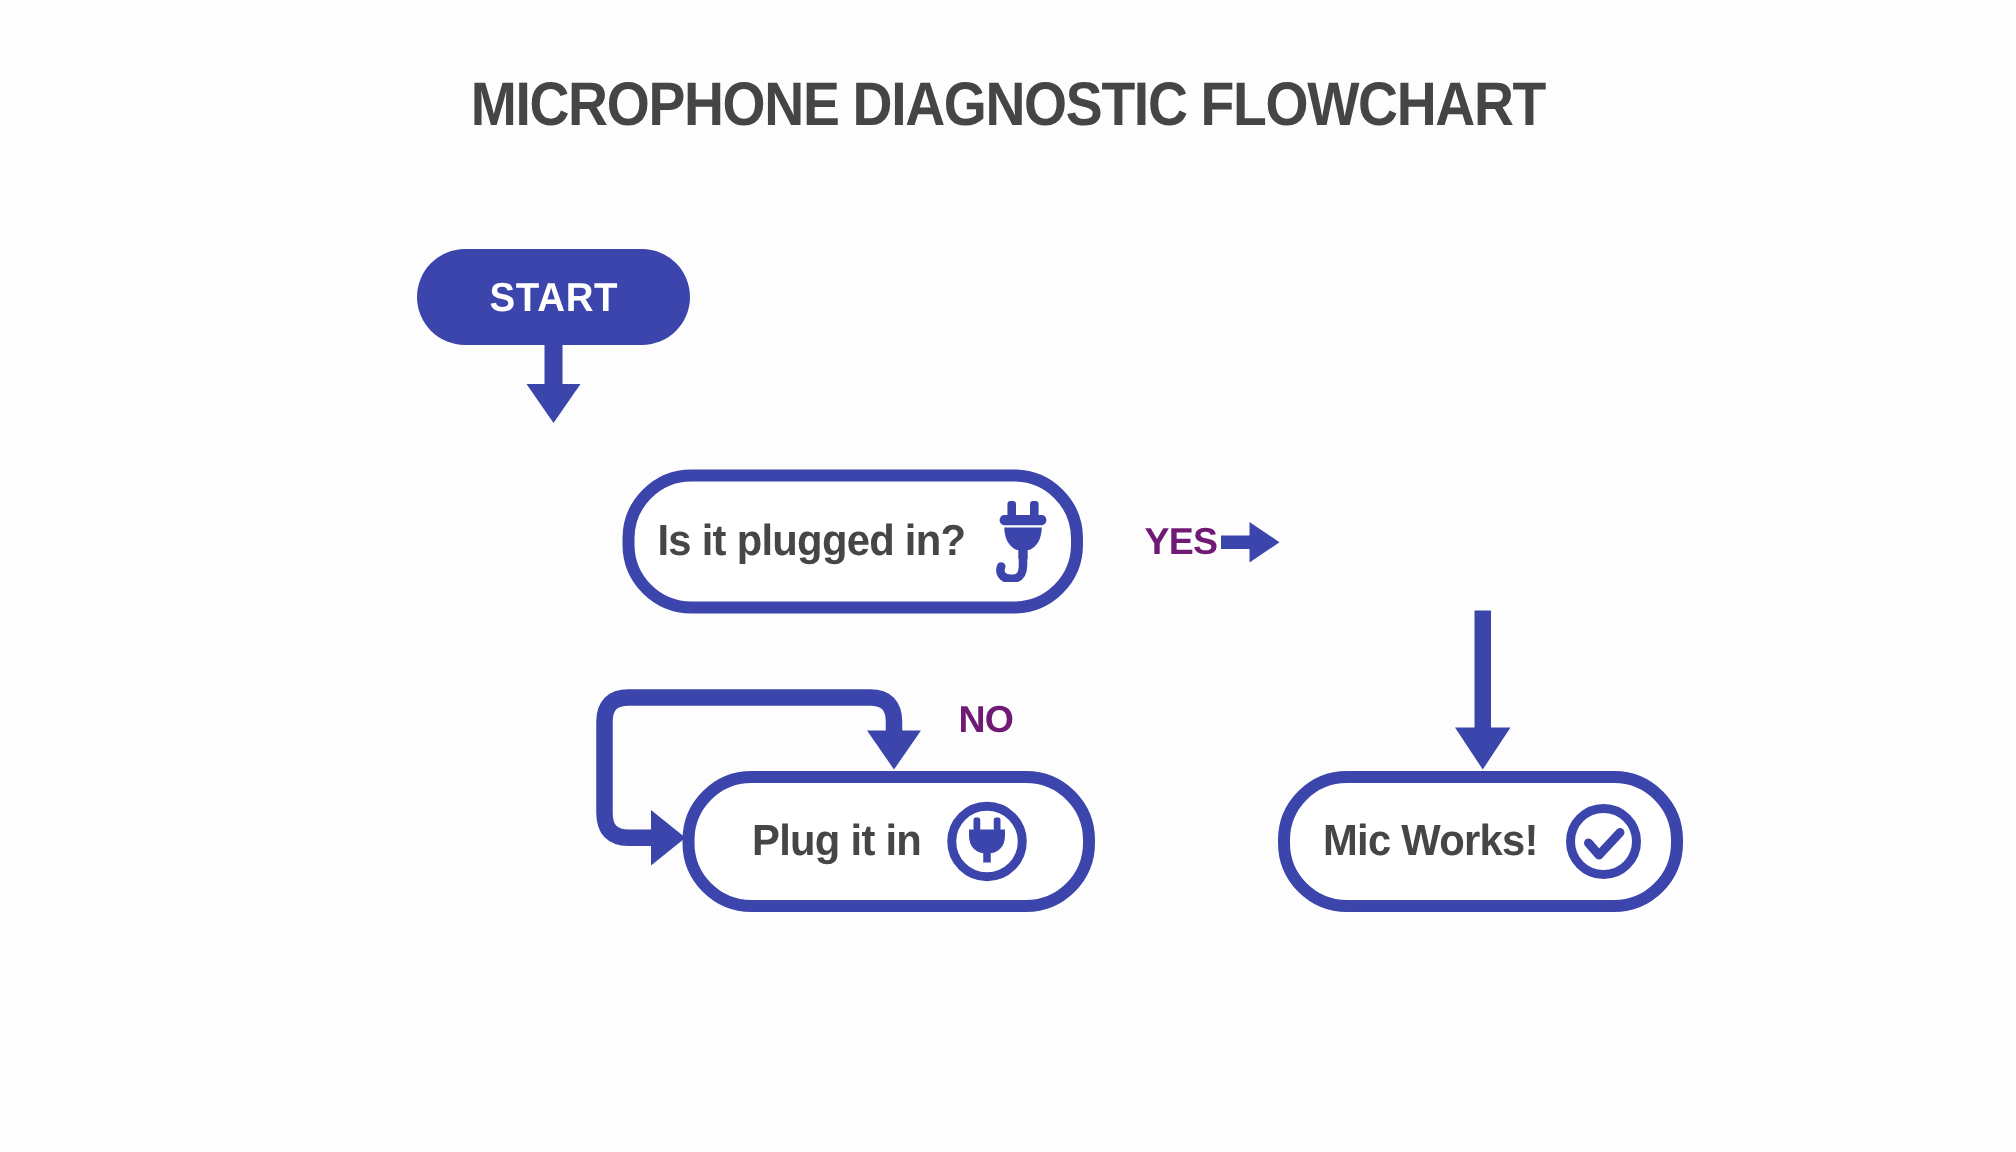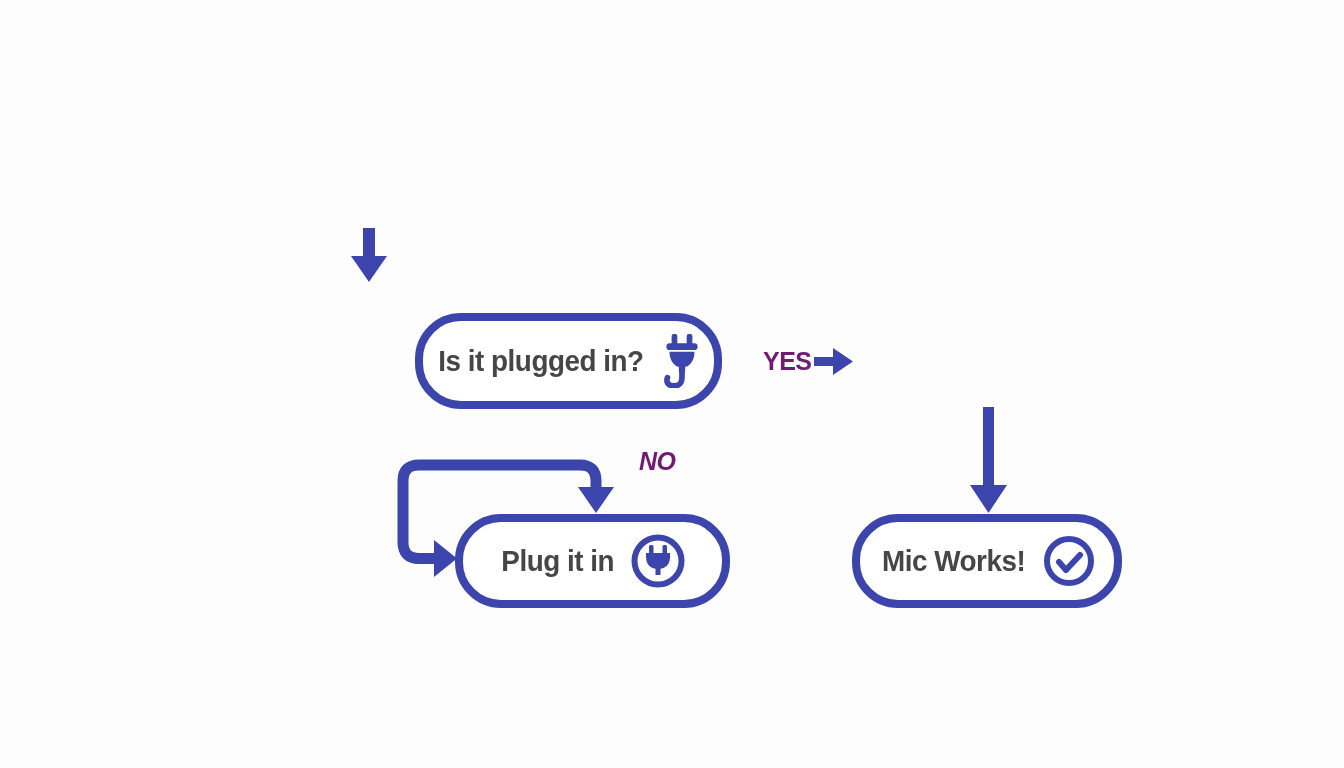--- a/index.html
+++ b/index.html
@@ -51,40 +51,46 @@
       <rect x="983" y="407" width="11" height="82"></rect>
       <polygon points="970,485 1007,485 988.5,513"></polygon>
 
       <polygon points="578,487 614,487 596,513"></polygon>
       <polygon points="434,540 434,577 457,558.5"></polygon>
     </g>
 
     <path d="M438 558.5 H419 Q403 558.5 403 542 V481 Q403 465 419 465 H580 Q596 465 596 481 V490" fill="none" stroke="#3b45ab" stroke-width="11"></path>
   </svg>
 
+  <div class="title">
+    <span>MICROPHONE DIAGNOSTIC FLOWCHART</span>
+  </div>
 
+  <div class="terminator">
+    <span class="label">START</span>
+  </div>
 
   <div class="node node-q">
     <span class="label">Is it plugged in?</span>
     <svg class="icon" width="42" height="54" viewBox="0 0 40 52">
       <g fill="#3b45ab">
         <rect x="10" y="0" width="5.5" height="12" rx="2"></rect>
         <rect x="24.5" y="0" width="5.5" height="12" rx="2"></rect>
         <rect x="5" y="9" width="30" height="6.5" rx="3"></rect>
         <path d="M8 17 h24 c0 8 -3.5 12.5 -8 14.5 h-8 c-4.5 -2 -8 -6.5 -8 -14.5 z"></path>
         <rect x="17" y="30" width="6" height="7"></rect>
       </g>
       <path d="M20 36 v5 c0 7 -2.5 9 -8 9 c-5.5 0 -7.5 -4 -6 -8" fill="none" stroke="#3b45ab" stroke-width="5.5" stroke-linecap="round"></path>
     </svg>
   </div>
 
   <div class="edge-label" style="left:763px;top:347px;">YES</div>
 
 
-  <div class="edge-label" style="left:639px;top:447px;font-style:italic;">NO</div>
+  <div class="edge-label" style="left:639px;top:466px;">NO</div>
 
   <div class="node node-mic">
     <span class="label">Mic Works!</span>
     <svg class="icon" width="52" height="52" viewBox="-26 -26 52 52">
       <circle cx="0" cy="0" r="22" fill="none" stroke="#3b45ab" stroke-width="6"></circle>
       <path d="M-10 1 l7 8 l14 -15" fill="none" stroke="#3b45ab" stroke-width="6" stroke-linecap="round" stroke-linejoin="round"></path>
     </svg>
   </div>
 
   <div class="node node-plug">

